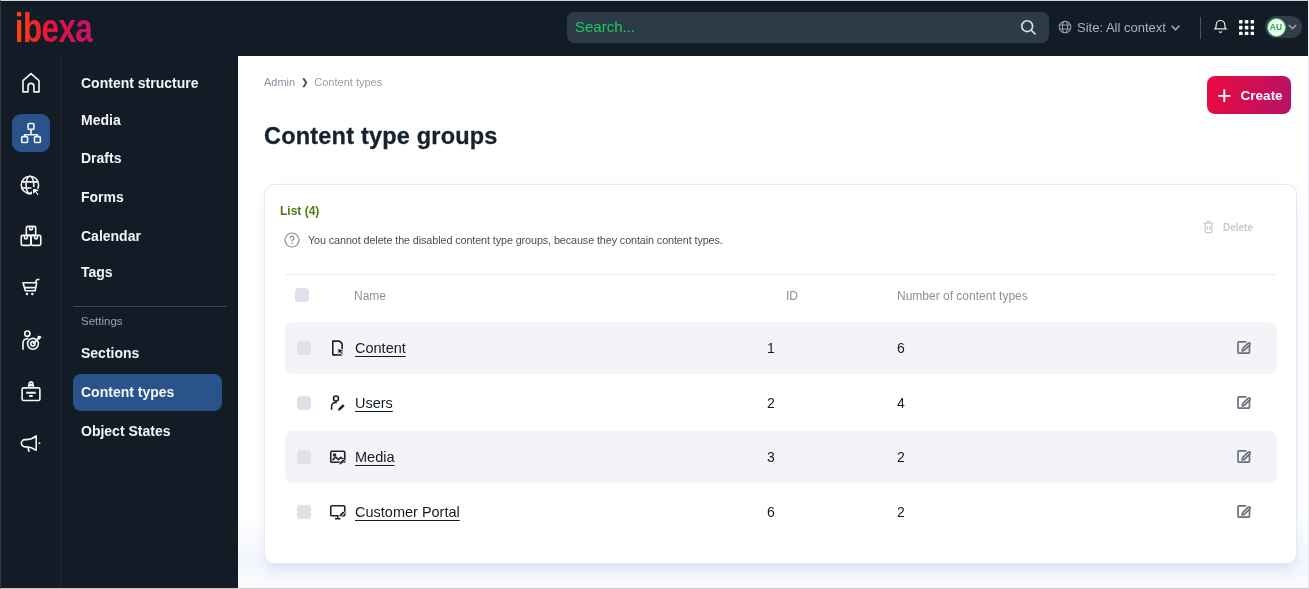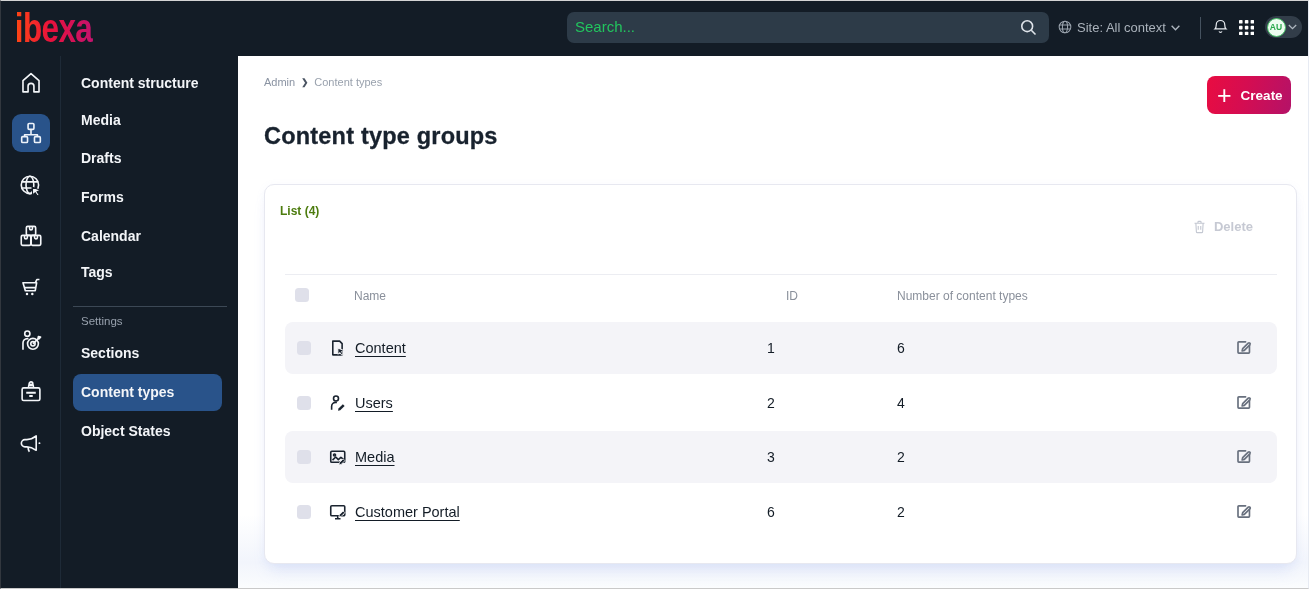--- a/index.html
+++ b/index.html
@@ -49,21 +49,21 @@
   #createbtn .plus { font-size:25px; font-weight:300; vertical-align:-4px; margin-left:10px; }
   #createbtn .lab { margin-left:9px; }
   #h1 { position:absolute; left:26px; top:67px; font-size:23.5px; font-weight:800;
         color:#18222e; letter-spacing:0.2px; -webkit-text-stroke:0.3px #18222e; }
 
   #card { position:absolute; left:26px; top:128px; width:1033px; height:380px; background:#fff;
           border:1px solid #e7e8f0; border-radius:10px;
           box-shadow:0 12px 16px -6px rgba(145,170,235,.22), 0 2px 8px rgba(145,170,235,.08); }
   #listtitle { position:absolute; left:15px; top:19px; font-size:12px; font-weight:bold; color:#4d7c0f; }
   #helprow { position:absolute; left:19px; top:47px; font-size:10.8px; letter-spacing:-0.1px; color:#454e5c; }
-  #delbtn { position:absolute; right:43px; top:34px; color:#c6c9d3; font-size:13px; font-weight:600;text-align:right; }
+  #delbtn { position:absolute; right:43px; top:34px; color:#c6c9d3; font-size:10px; font-weight:600;text-align:right; }
   #carddiv { position:absolute; left:20px; top:89px; width:992px; height:1px; background:#ecedf2; }
 
   .hdr { position:absolute; top:104px; font-size:12px; color:#8a909b; }
   .cb { width:14px; height:14px; background:#dfe0ea; border-radius:3.5px; }
   .row { position:absolute; left:20px; width:992px; height:52px; border-radius:8px; }
   .row.g { background:#f4f4f8; }
   .rowin { position:absolute; top:50%; transform:translateY(-50%); }
   .link { font-size:14.5px; color:#131c26; text-decoration:underline; font-weight:500;
           text-underline-offset:3px; text-decoration-thickness:1.2px; }
   .val { font-size:14px; color:#131c26; }
@@ -192,20 +192,27 @@
   <div class="mi" style="top:328px">Content types</div>
   <div class="mi" style="top:367px">Object States</div>
 </div>
 
 <div id="content">
   <div id="crumbs"><span class="a">Admin</span><b>❯</b>Content types</div>
   <div id="createbtn"><span class="plus">+</span><span class="lab">Create</span></div>
   <div id="h1">Content type groups</div>
   <div id="card">
     <div id="listtitle">List (4)</div>
+    <div id="helprow">
+      <svg style="vertical-align:-4px;margin-right:8px" width="16" height="16" viewBox="0 0 16 16" fill="none" stroke="#8a909b" stroke-width="1.2">
+        <circle cx="8" cy="8" r="7"></circle>
+        <path d="M6 6.2a2 2 0 1 1 2.6 1.9c-.5.2-.6.5-.6 1v.4"></path>
+        <circle cx="8" cy="11.6" r="0.8" fill="#8a909b" stroke="none"></circle>
+      </svg>You cannot delete the disabled content type groups, because they contain content types.
+    </div>
     <div id="delbtn">
       <svg style="vertical-align:-4px;margin-right:7px" width="15" height="16" viewBox="0 0 24 24" fill="none" stroke="#c4c8d2" stroke-width="1.8">
         <path d="M4 6h16M9.5 6V4.2a1.2 1.2 0 0 1 1.2-1.2h2.6a1.2 1.2 0 0 1 1.2 1.2V6M6.2 6l.8 13.4a1.6 1.6 0 0 0 1.6 1.6h6.8a1.6 1.6 0 0 0 1.6-1.6L17.8 6"></path>
         <path d="M10 10.5v6M14 10.5v6"></path>
       </svg>Delete
     </div>
     <div id="carddiv"></div>
     <div class="hdr" style="left:30px;top:103px">
         <div class="cb"></div>
       </div>

